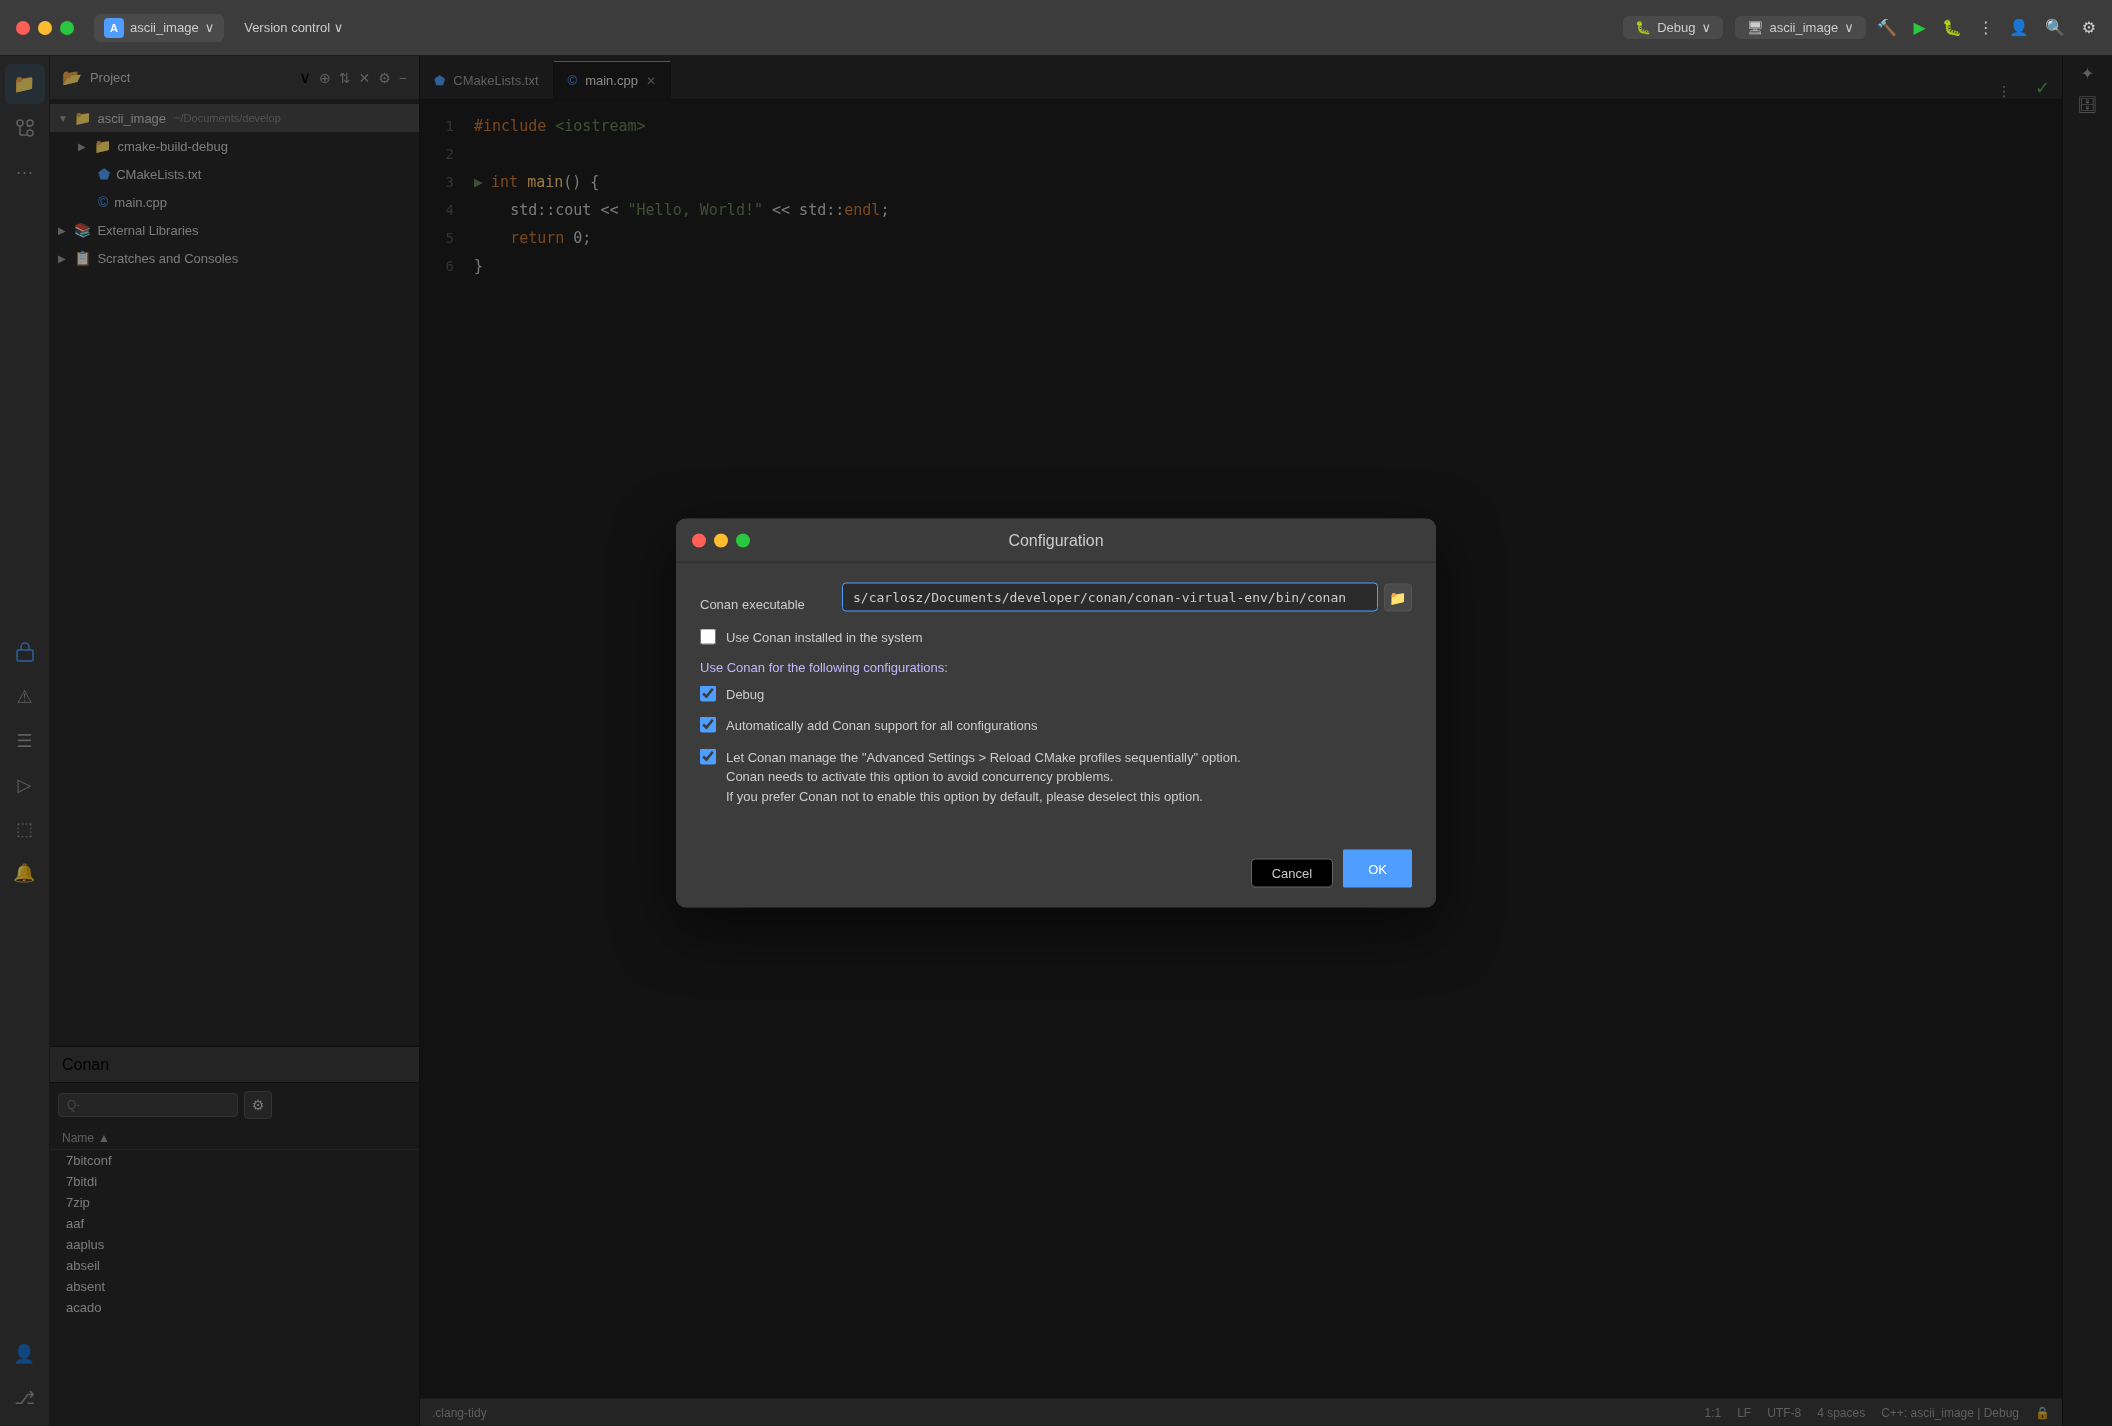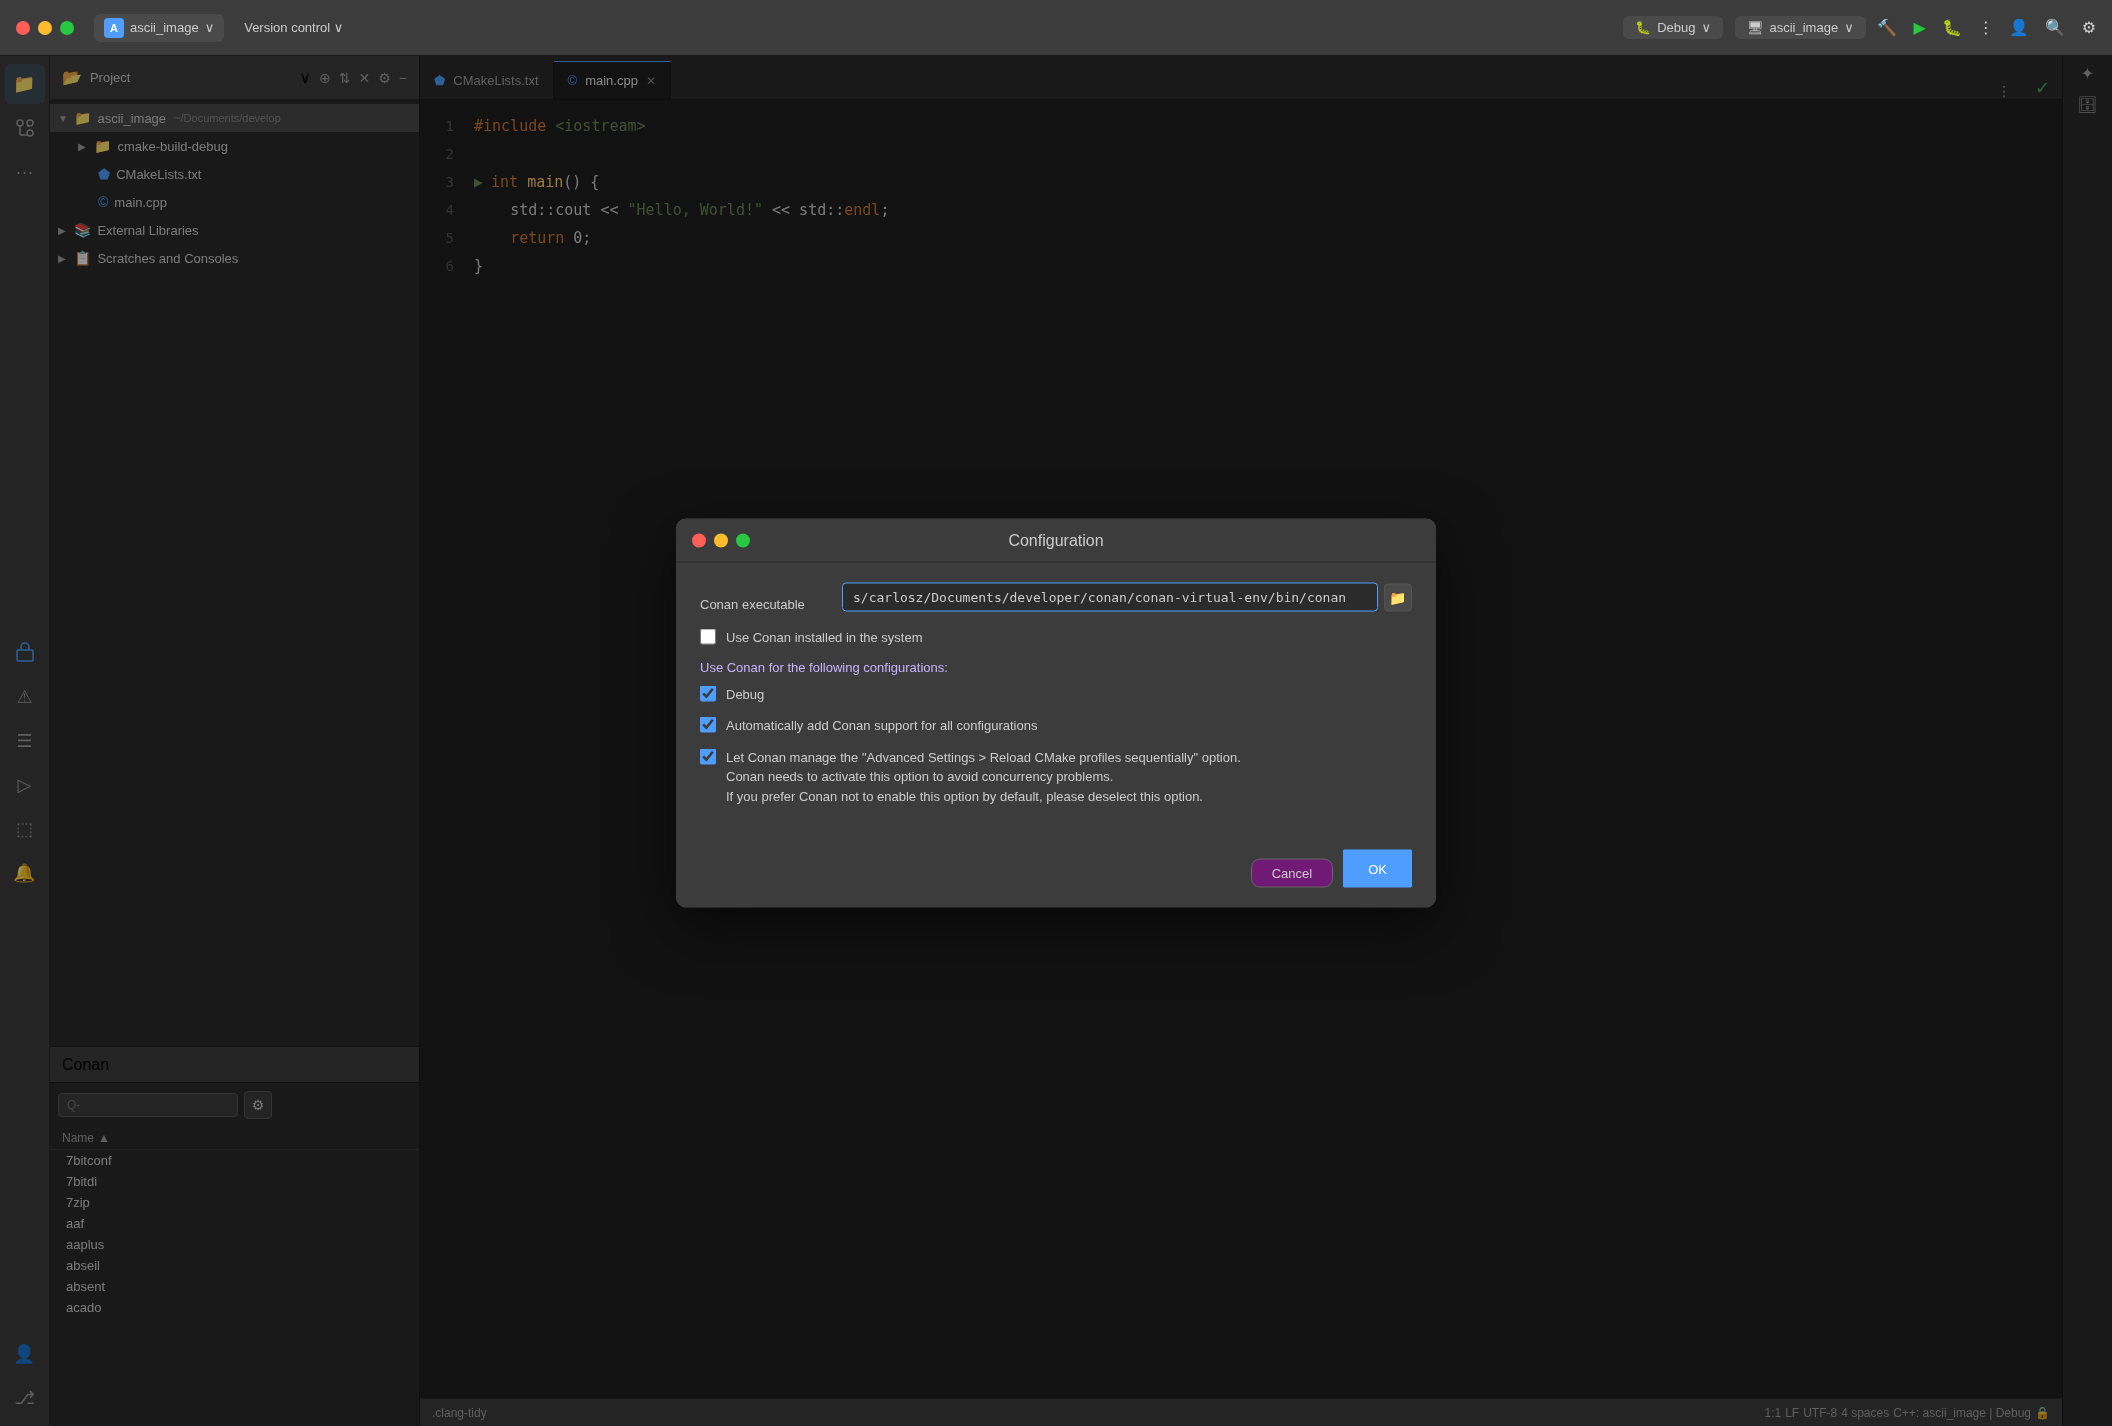--- a/index.html
+++ b/index.html
@@ -331,21 +331,21 @@
     .ns { color: #ccc; }
     .arrow-icon { color: #6a8759; margin-right: 8px; }
 
     
     .status-bar {
       height: 28px;
       background: #3c3c3c;
       display: flex;
       align-items: center;
       padding: 0 12px;
-      gap: 4px;
+      gap: 16px;
       font-size: 12px;
       color: #9e9e9e;
       border-top: 1px solid #2a2a2a;
     }
     .status-bar-left { display: flex; align-items: center; gap: 4px; }
     .status-bar-spacer { flex: 1; }
 
     
     .right-gutter {
       width: 50px;
@@ -480,23 +480,23 @@
     }
     .dialog-footer {
       display: flex;
       justify-content: flex-end;
       gap: 10px;
       padding: 12px 24px 20px;
       background: #3c3c3c;
     }
     .btn-cancel {
       padding: 6px 20px;
-      background: #701a75;
+      background: #000000;
       border: 1px solid #666;
-      border-radius: 9px;
+      border-radius: 4px;
       color: #ccc;
       font-size: 13px;
       cursor: pointer;
       margin-top: 9px;
     }
     .btn-ok {
       padding: 6px 24px;
       background: #4f9eff;
       border: 1px solid #4f9eff;
       border-radius: 1px;

